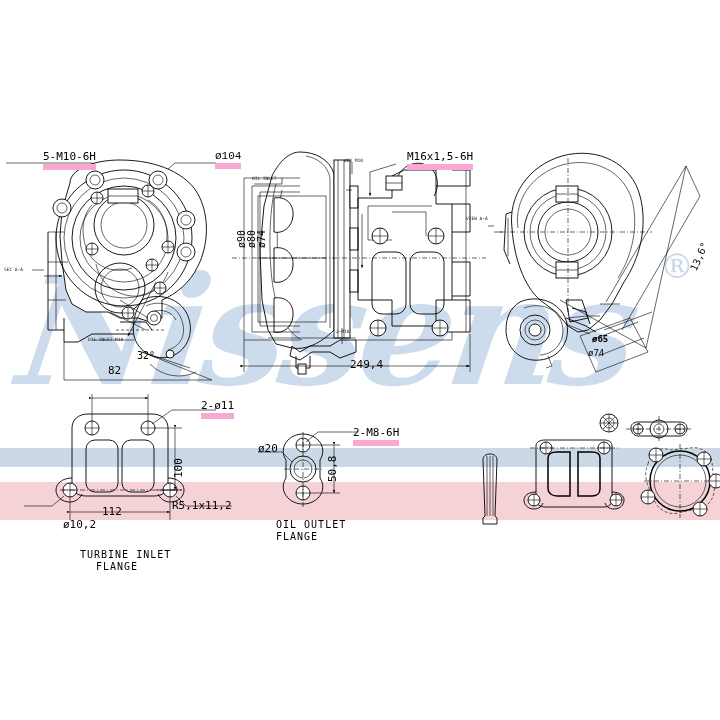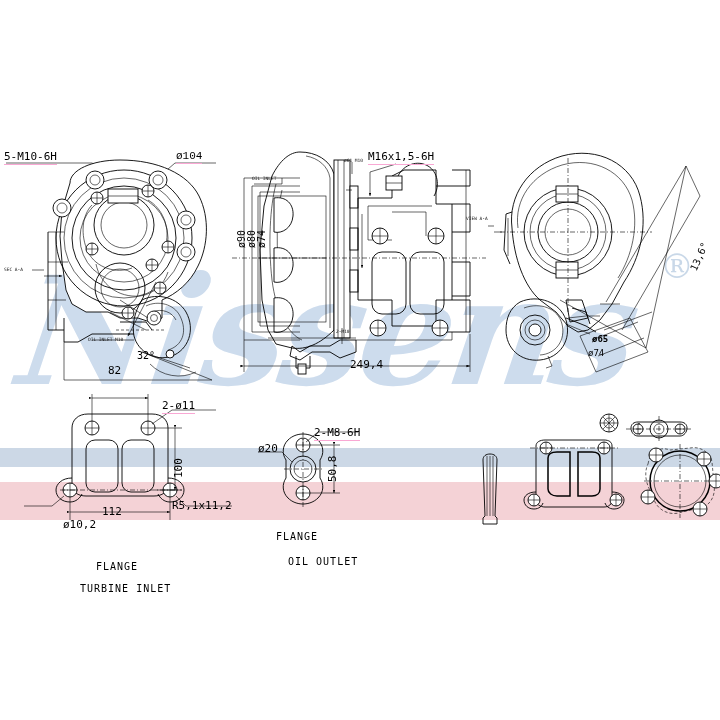--- a/index.html
+++ b/index.html
@@ -25,21 +25,21 @@
   
   #draw{position:absolute;left:0;top:0;width:720px;height:720px;}
   #draw svg{display:block;}
 
   
   .lbl{position:absolute;font-family:"DejaVu Sans Mono","Liberation Mono",monospace;
        color:#000;white-space:nowrap;letter-spacing:0px;}
   .s11{font-size:11px;}
   .s10{font-size:10px;}
   .s9{font-size:9px;}
-  .ul{border-bottom:1px solid #f9a8d4;padding-bottom:1px;}
+  .ul{border-bottom:6px solid #f9a8d4;padding-bottom:1px;margin-left:39px;}
   .rot90{transform:rotate(-90deg);transform-origin:0 0;}
   .tiny{font-size:4.5px;color:#111;line-height:4.5px;}
   .cap{font-size:10px;letter-spacing:1px;}
 </style>
 </head>
 <body>
 
 <div id="stage">
 
   <div class="band band-blue" style="top:448px;height:19px;"></div>
@@ -450,22 +450,22 @@
   <div class="lbl s9" style="left:588px;top:348px;">ø74</div>
   <div class="lbl s10" style="left:688px;top:268px;transform:rotate(-66deg);transform-origin:0 0;">13,6°</div>
   <div class="lbl tiny" style="left:466px;top:217px;width:30px;">VIEW A-A</div>
 
   <div class="lbl s11" style="left:108px;top:364px;">82</div>
   <div class="lbl s11 ul" style="left:162px;top:399px;">2-ø11</div>
   <div class="lbl s11 rot90" style="left:172px;top:478px;">100</div>
   <div class="lbl s11" style="left:30px;top:518px;margin-left:33px;">ø10,2</div>
   <div class="lbl s11" style="left:102px;top:505px;">112</div>
   <div class="lbl s11" style="left:172px;top:499px;text-align:right;">R5,1x11,2</div>
-  <div class="lbl cap" style="left:80px;top:549px;margin-top:34px;">TURBINE  INLET</div>
+  <div class="lbl cap" style="left:80px;top:549px;">TURBINE  INLET</div>
   <div class="lbl cap" style="left:96px;top:561px;">FLANGE</div>
 
   <div class="lbl s11 ul" style="left:314px;top:426px;">2-M8-6H</div>
   <div class="lbl s11" style="left:258px;top:442px;">ø20</div>
   <div class="lbl s11 rot90" style="left:326px;top:482px;">50,8</div>
-  <div class="lbl cap" style="left:288px;top:519px;margin-top:37px;">OIL  OUTLET</div>
+  <div class="lbl cap" style="left:276px;top:519px;">OIL  OUTLET</div>
   <div class="lbl cap" style="left:276px;top:531px;">FLANGE</div>
 
 </div>
 
 </body></html>

